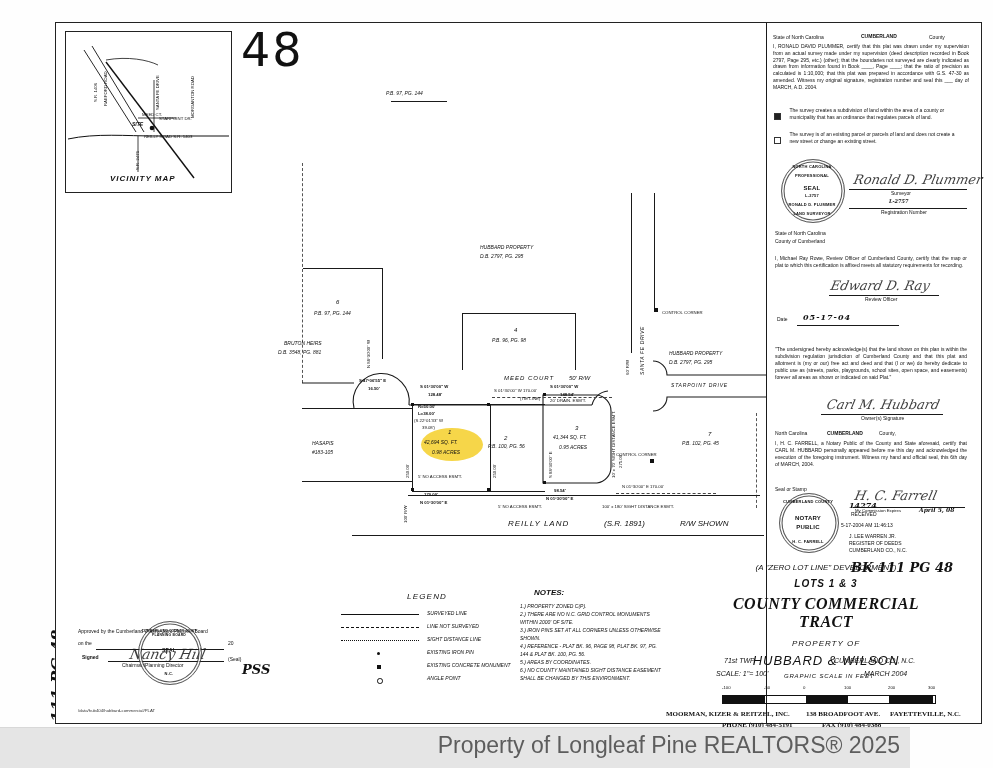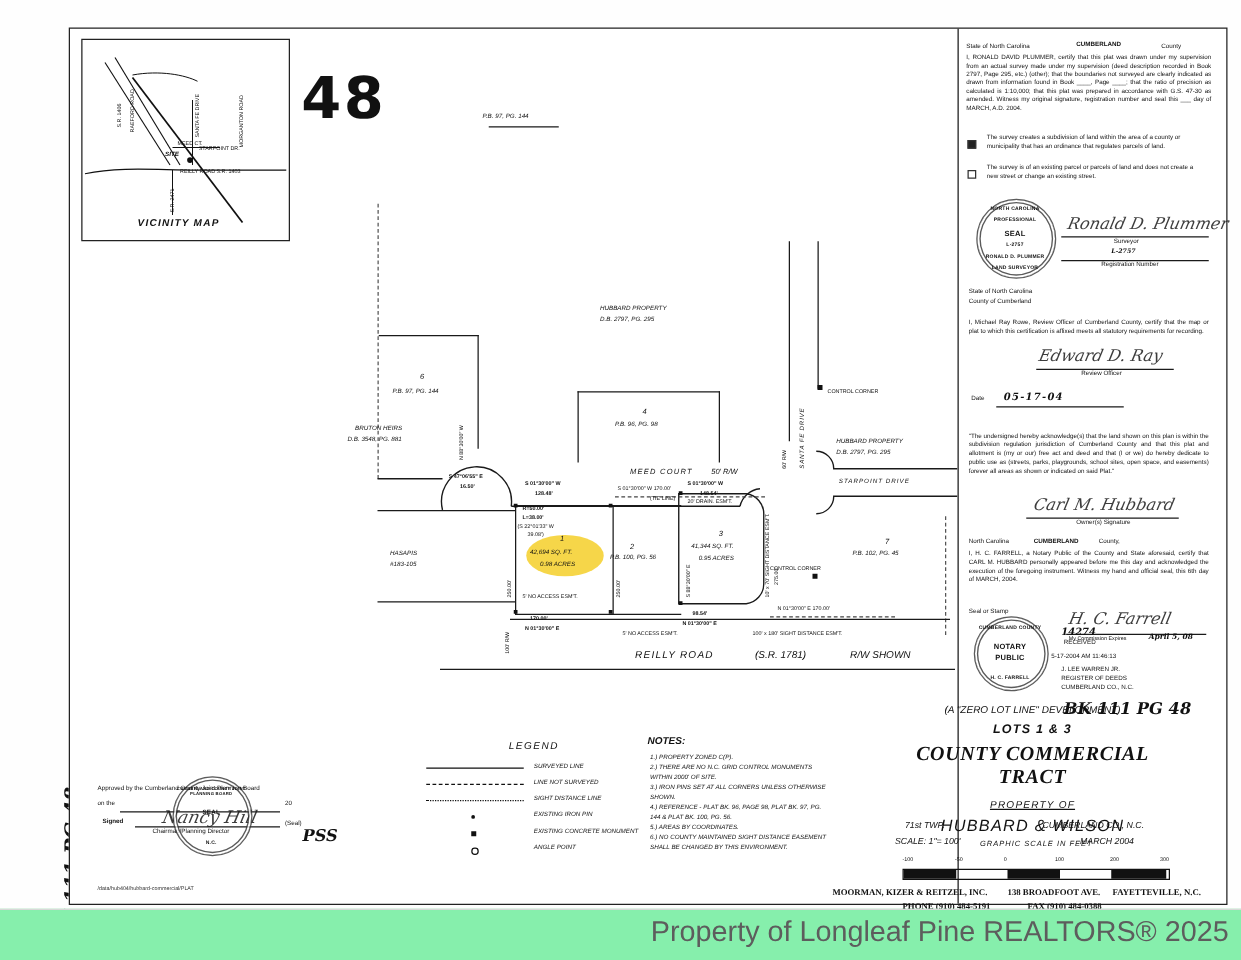--- a/index.html
+++ b/index.html
@@ -16,21 +16,21 @@
   .s6{font-size:6px;}
   .s7{font-size:7px;}
   .s8{font-size:8px;}
   .s10{font-size:10px;}
   .s13{font-size:13px;}
   .s16{font-size:16px;}
   .ln{position:absolute;background:#1a1a1a;}
   
   .vicinity{position:absolute;left:9px;top:8px;width:165px;height:160px;border:1.3px solid #222;background:#fff;}
   .vicmap{position:absolute;inset:0;}
-  .sheetno{position:absolute;left:185px;top:28px;font-size:46px;font-weight:bold;letter-spacing:2px;
+  .sheetno{position:absolute;left:185px;top:0;font-size:46px;font-weight:normal;letter-spacing:2px;
            font-family:"DejaVu Sans",sans-serif;}
   
   .certcol{position:absolute;left:713px;top:8px;width:205px;}
   .certblock{position:relative;padding:2px 3px;}
   .ck{display:inline-block;width:5px;height:5px;border:1px solid #333;vertical-align:middle;margin-right:4px;}
   .ck.f{background:#222;}
   .seal{position:absolute;width:62px;height:62px;border-radius:50%;border:1.3px solid #333;
         box-shadow:0 0 0 1.5px #fff inset, 0 0 0 2.6px #333 inset;opacity:.8;}
   .sealtxt{position:absolute;width:62px;height:62px;}
   .sealtxt span{position:absolute;left:0;right:0;text-align:center;font-size:4px;font-weight:bold;letter-spacing:.2px;}
@@ -38,21 +38,21 @@
        transform:skewX(-12deg);opacity:.85;}
   .hand{font-family:"DejaVu Serif",serif;font-style:italic;font-weight:bold;}
   .vert{transform:rotate(-90deg);transform-origin:left top;}
   
   .lotfill{position:absolute;background:#f5d33a;border-radius:50%;opacity:.92;}
   .parcel{position:absolute;border:1.1px solid #1a1a1a;}
   .dashed{position:absolute;border-top:1px dashed #444;}
   .pin{position:absolute;width:3px;height:3px;background:#111;}
   .pinc{position:absolute;width:3.6px;height:3.6px;background:#111;}
   
-  .wm{position:absolute;left:0;bottom:0;width:993px;height:40px;background:#86efac;
+  .wm{position:absolute;left:0;bottom:0;width:910px;height:40px;background:#e5e5e5;
       border-top:1px solid #d8d8d8;margin-top:10px;}
   .wmtxt{position:absolute;right:10px;top:4px;font-size:23px;color:#5d5d5d;
          font-family:"Liberation Sans",sans-serif;}
   .gscale{position:absolute;}
   .gbar{position:absolute;height:7px;border:1px solid #111;}
   .gfill{position:absolute;height:7px;background:#111;}
   .legline{position:absolute;border-top:1.2px solid #111;}
 </style>
 </head>
 <body>
@@ -241,22 +241,22 @@
         <path d="M2,58 A14,14 0 0,0 16,44 L115,44" stroke="#1a1a1a" fill="none" stroke-width="1.1"></path>
       </svg>
       <div class="t s5 ital" style="left:615px;top:360px;letter-spacing:.8px;">STARPOINT DRIVE</div>
 
       <div class="abs" style="left:700px;top:390px;width:1px;height:95px;border-left:1px dashed #555;"></div>
       <div class="t s6 ital" style="left:652px;top:408px;">7</div>
       <div class="t s5 ital" style="left:626px;top:418px;">P.B. 102, PG. 45</div>
 
       <div class="ln" style="left:352px;top:472px;width:352px;height:1px;"></div>
       <div class="ln" style="left:296px;top:512px;width:412px;height:1px;"></div>
-      <div class="t s8 ital" style="left:452px;top:497px;letter-spacing:1px;">REILLY ROAD</div>
-      <div class="t s8 ital" style="left:548px;top:497px;">(S.R. 1781)</div>
+      <div class="t s8 ital" style="left:452px;top:497px;letter-spacing:1px;">REILLY LAND</div>
+      <div class="t s8 ital" style="left:548px;top:497px;">(S.R. 1891)</div>
       <div class="t s8 ital" style="left:624px;top:497px;">R/W SHOWN</div>
       <div class="t xs vert" style="left:348px;top:500px;">100'  R/W</div>
 
       <div class="dashed" style="left:436px;top:374px;width:120px;"></div>
       <div class="dashed" style="left:560px;top:470px;width:100px;"></div>
 
       <div class="t xs bld" style="left:303px;top:356px;">S 47°06'55" E</div>
       <div class="t xs bld" style="left:312px;top:364px;">16.50'</div>
       <div class="t xs bld" style="left:364px;top:362px;">S 01°30'00" W</div>
       <div class="t xs bld" style="left:372px;top:370px;">128.48'</div>
@@ -321,34 +321,34 @@
           <div class="t s5 ital" style="left:86px;top:2px;">EXISTING CONCRETE MONUMENT</div>
         </div>
         <div class="abs" style="left:0;top:65px;width:185px;height:11px;">
           <div class="abs" style="left:36px;top:4px;width:3.6px;height:3.6px;border:1px solid #111;border-radius:50%;"></div>
           <div class="t s5 ital" style="left:86px;top:2px;">ANGLE POINT</div>
         </div>
       </div>
     </div>
 
     <div class="abs" style="left:462px;top:566px;width:150px;">
-      <div class="t s8 ital bld" style="left:0;top:0;text-align:center;">NOTES:</div>
+      <div class="t s8 ital bld" style="left:16px;top:0;text-align:center;">NOTES:</div>
       <div class="abs s5 ital" style="left:2px;top:14px;width:146px;line-height:1.5;">1.) PROPERTY ZONED C(P).</div>
       <div class="abs s5 ital" style="left:2px;top:22px;width:146px;line-height:1.5;">2.) THERE ARE NO N.C. GRID CONTROL MONUMENTS WITHIN 2000' OF SITE.</div>
       <div class="abs s5 ital" style="left:2px;top:38px;width:146px;line-height:1.5;">3.) IRON PINS SET AT ALL CORNERS UNLESS OTHERWISE SHOWN.</div>
       <div class="abs s5 ital" style="left:2px;top:54px;width:146px;line-height:1.5;">4.) REFERENCE - PLAT BK. 96, PAGE 98, PLAT BK. 97, PG. 144 &amp; PLAT BK. 100, PG. 56.</div>
       <div class="abs s5 ital" style="left:2px;top:70px;width:146px;line-height:1.5;">5.) AREAS BY COORDINATES.</div>
       <div class="abs s5 ital" style="left:2px;top:78px;width:146px;line-height:1.5;">6.) NO COUNTY MAINTAINED SIGHT DISTANCE EASEMENT SHALL BE CHANGED BY THIS ENVIRONMENT.</div>
     </div>
 
     <div class="abs" style="left:650px;top:538px;width:240px;text-align:center;">
       <div class="s8 ital" style="margin-top:2px;">(A "ZERO LOT LINE" DEVELOPMENT)</div>
       <div class="s10 ital bld" style="margin-top:6px;letter-spacing:1px;">LOTS 1 &amp; 3</div>
       <div class="s16 bld" style="margin-top:6px;font-family:'Liberation Serif',serif;font-style:italic;letter-spacing:.5px;">COUNTY COMMERCIAL TRACT</div>
-      <div class="s8 ital" style="margin-top:8px;letter-spacing:1px;text-decoration:underline;">PROPERTY OF</div>
+      <div class="s8 ital" style="margin-top:8px;letter-spacing:1px;">PROPERTY OF</div>
       <div class="s13 ital" style="margin-top:5px;letter-spacing:1px;">HUBBARD &amp; WILSON</div>
       <div class="abs" style="left:10px;top:96px;width:220px;text-align:left;">
         <div class="t s7 ital" style="left:8px;top:0;">71st TWP.</div>
         <div class="t s7 ital" style="left:118px;top:0;">CUMBERLAND CO., N.C.</div>
         <div class="t s7 ital" style="left:0;top:13px;">SCALE: 1"= 100'</div>
         <div class="t s7 ital" style="left:148px;top:13px;">MARCH  2004</div>
       </div>
     </div>
 
     <div class="gscale" style="left:660px;top:650px;width:230px;">

